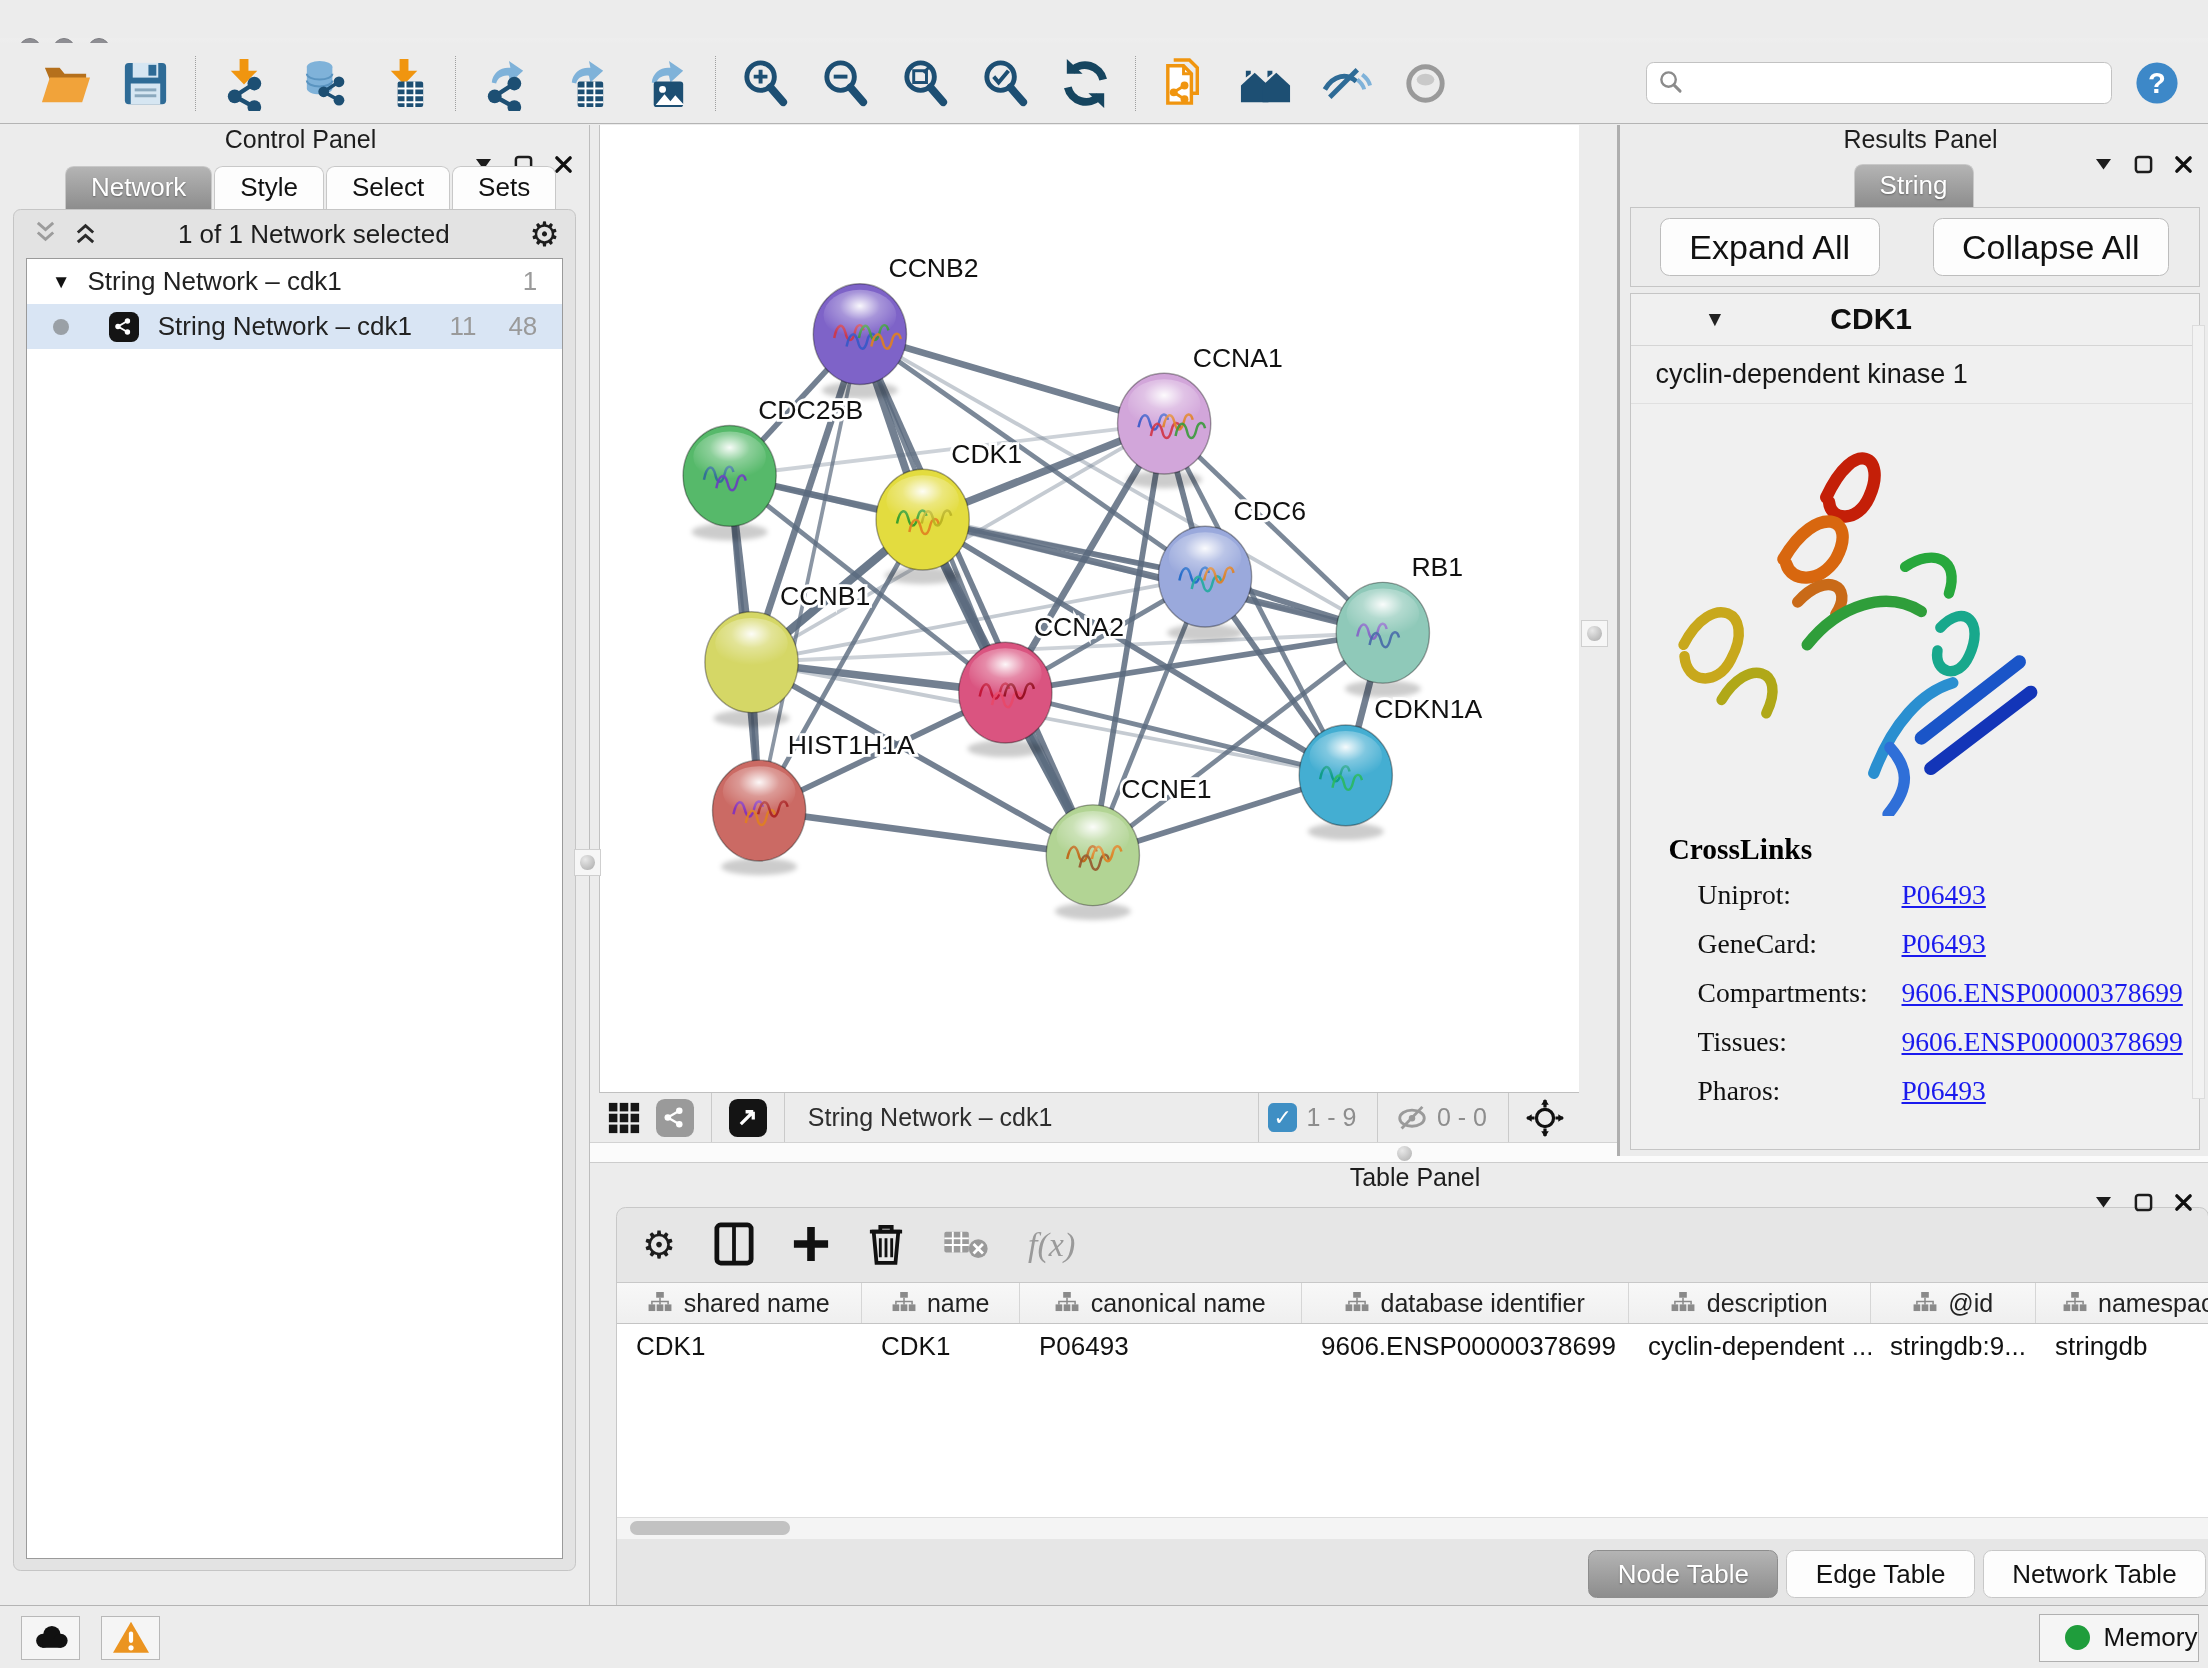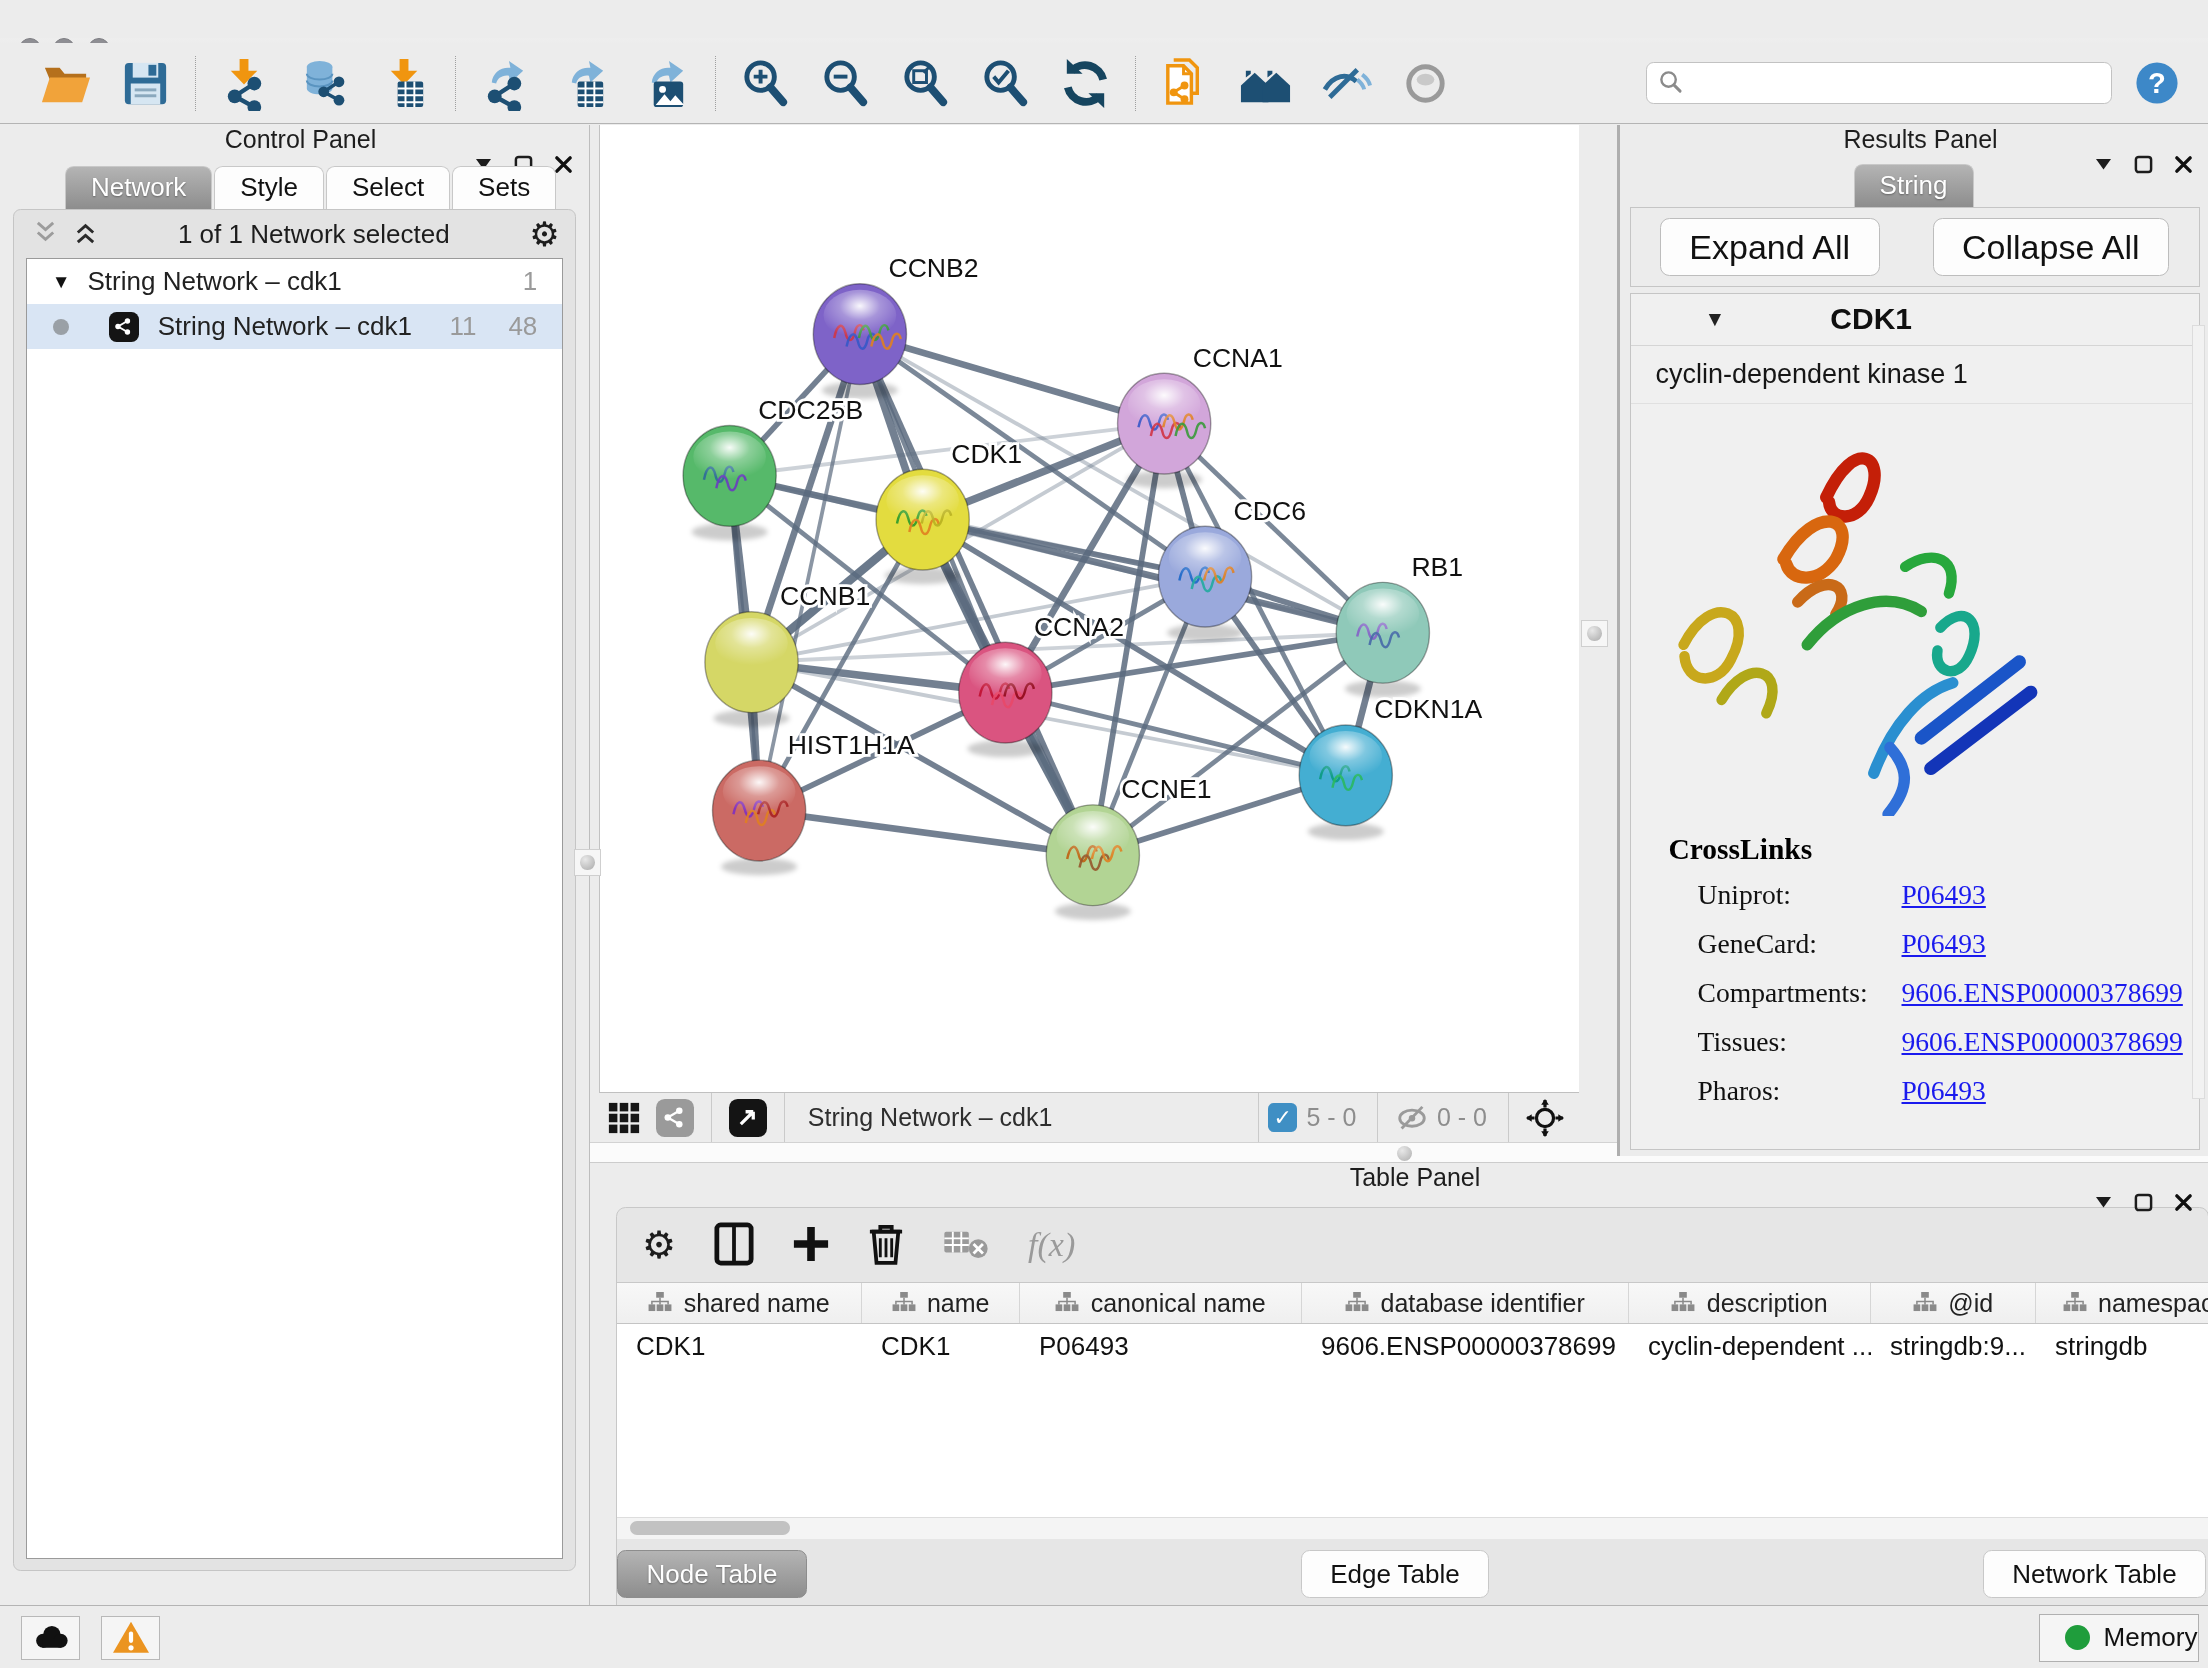--- a/index.html
+++ b/index.html
@@ -106,21 +106,21 @@
   .tp-toolbar{height:74px;display:flex;align-items:center;gap:38px;padding-left:25px;}
   .fx{font-family:"Liberation Serif",serif;font-style:italic;font-size:34px;color:#9a9a9a;}
   .tp-table{background:#fff;border-top:1px solid #c8c8c8;height:234px;overflow:hidden;position:relative;}
   .t-head{display:flex;background:linear-gradient(#f8f8f8,#efefef);border-bottom:1px solid #c4c4c4;height:40px;}
   .t-hcell{display:flex;align-items:center;justify-content:center;gap:11.4px;border-right:1px solid #d6d6d6;
     font-size:25px;color:#222;box-sizing:border-box;flex:0 0 auto;overflow:hidden;white-space:nowrap;}
   .t-row{display:flex;height:44px;align-items:center;}
   .t-cell{padding-left:19px;font-size:26px;color:#111;box-sizing:border-box;flex:0 0 auto;overflow:hidden;white-space:nowrap;}
   .t-hscroll{height:21px;background:#f4f4f4;border-top:1px solid #dddddd;position:relative;}
   .t-hscroll i{position:absolute;left:13.3px;top:2.9px;width:160px;height:14.3px;border-radius:7.6px;background:#c2c2c2;}
-  .tp-tabs{height:55px;display:flex;justify-content:space-between;align-items:center;gap:17px;margin-top:7.6px;}
+  .tp-tabs{height:55px;display:flex;justify-content:flex-end;align-items:center;gap:6px;margin-top:7.6px;}
   .tp-tabs .tab{border-radius:8.6px;border-bottom:1px solid #c8c8c8;padding:7.6px 28.5px;}
   .tp-tabs .tab.sel{border:1px solid #8d8d8d;}
 
   
   .statusbar{position:absolute;left:0;top:1605px;width:100%;height:63px;background:#ececec;border-top:1px solid #b4b4b4;}
   .sb-btn{position:absolute;top:9.5px;width:57px;height:42px;background:#f5f5f5;border:1px solid #b8b8b8;
     display:flex;align-items:center;justify-content:center;}
   .memory-btn{position:absolute;right:9.5px;top:7.6px;width:158px;height:46px;background:#f5f5f5;border:1px solid #b0b0b0;
     display:flex;align-items:center;justify-content:flex-end;gap:13.3px;font-size:26px;color:#111;}
   .memory-btn i{width:25px;height:25px;border-radius:50%;background:#1f9d3c;display:block;}
@@ -566,21 +566,21 @@
     <span class="nf-sep"></span>
     <span class="chip black nf-icon">
       <svg width="23" height="23" viewBox="0 0 24 24">
           <path d="M5 19L18 6M18 6h-8M18 6v8" stroke="#fff" stroke-width="3.4" fill="none"></path>
         </svg>
     </span>
     <span class="nf-sep"></span>
     <span class="nf-title">String Network – cdk1</span>
     <span class="nf-sep"></span>
     <span class="cbox">✓</span>
-    <span class="nf-num">5 - 0</span>
+    <span class="nf-num">1 - 9</span>
     <span class="nf-sep"></span>
     <span class="nf-icon">
       <svg width="34" height="28.5" viewBox="0 0 36 30">
           <ellipse cx="18" cy="16" rx="13" ry="8.5" fill="none" stroke="#9a9a9a" stroke-width="3"></ellipse>
           <circle cx="18" cy="16" r="3.4" fill="#9a9a9a"></circle>
           <path d="M7 27L29 4" stroke="#9a9a9a" stroke-width="3"></path>
         </svg>
     </span>
     <span class="nf-num">0 - 0</span>
     <span class="nf-sep"></span>

